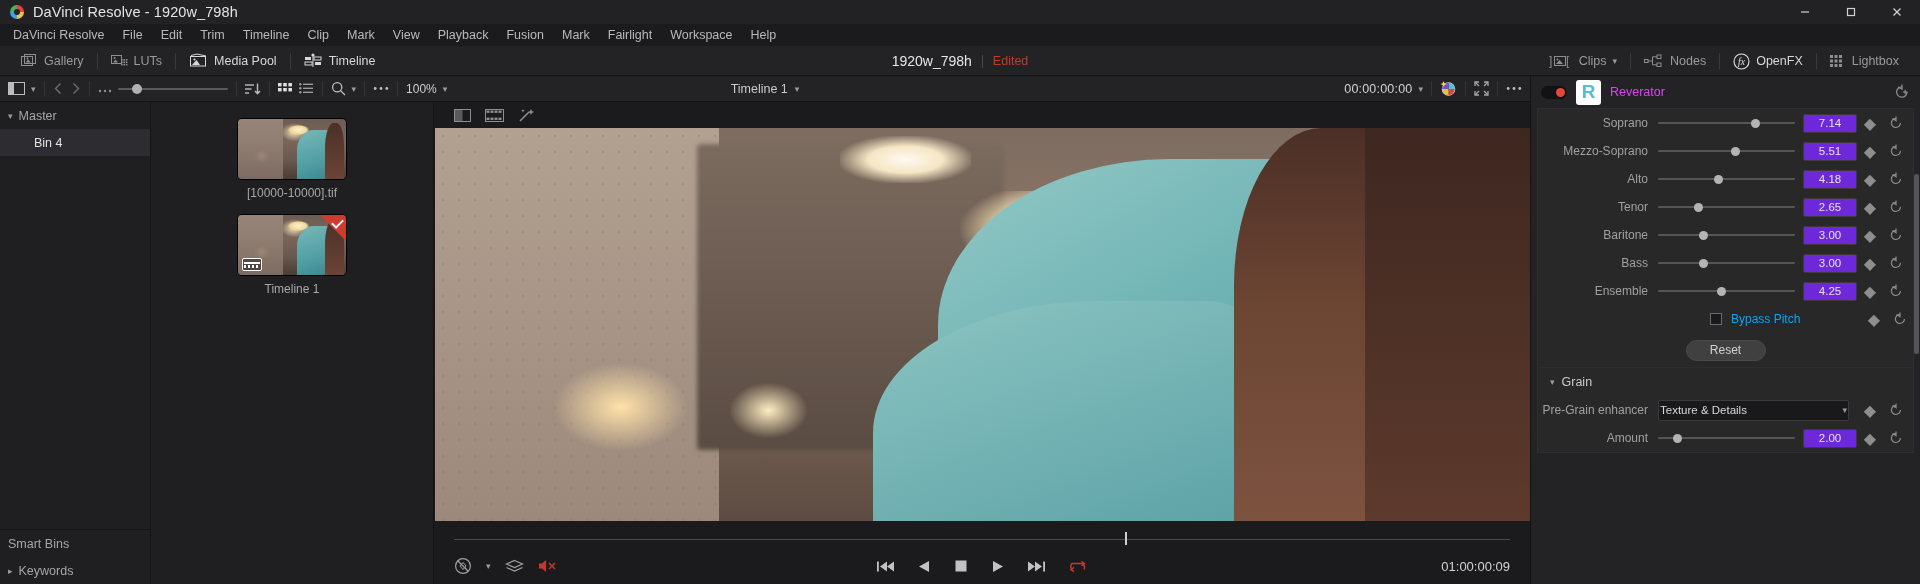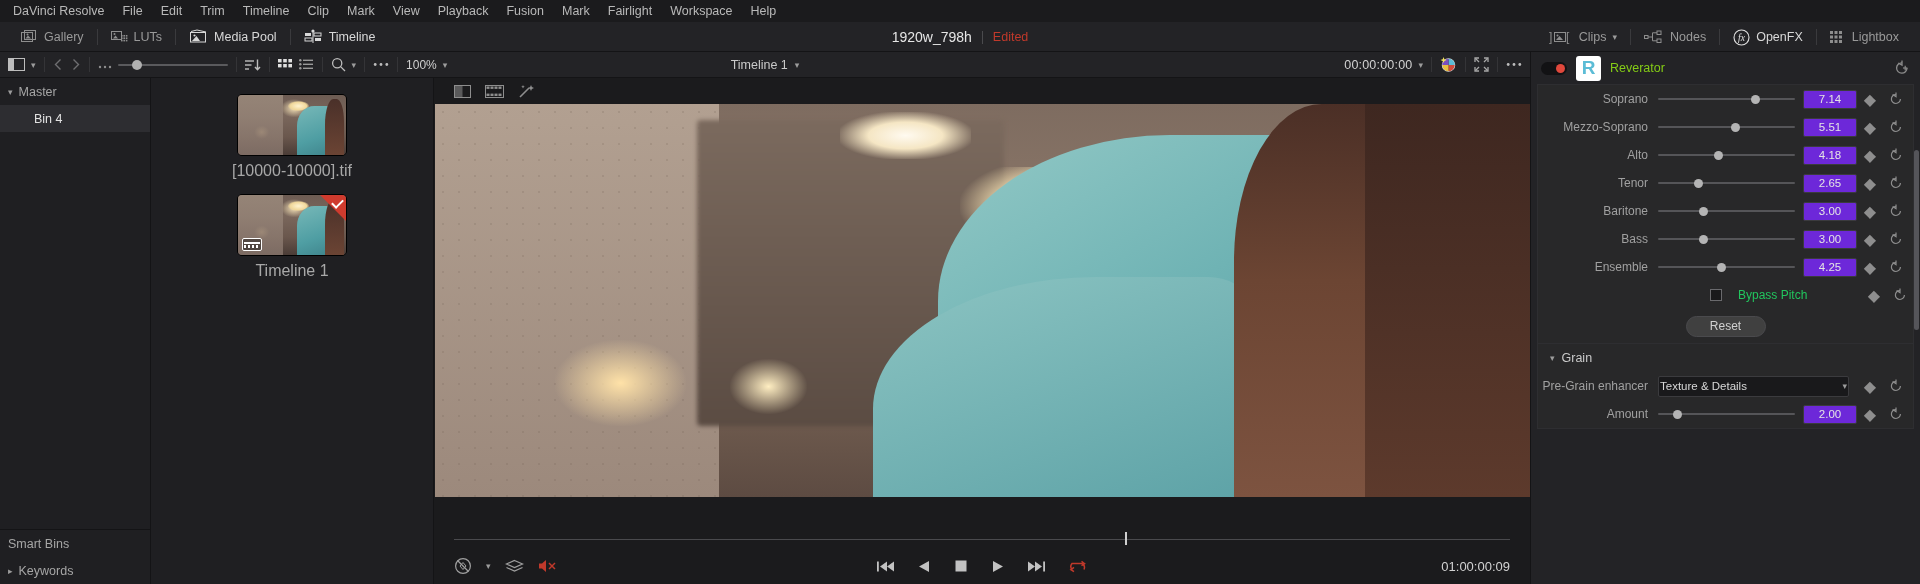--- a/index.html
+++ b/index.html
@@ -78,21 +78,21 @@
   .bin-row.sel { background:#2d2d31; color:#e2e2e2; }
   .bins-spacer{flex:1 1 auto;}
   .bins-foot { border-top:1px solid #141416; }
 
   
   .thumbs { width:283px; flex:0 0 283px; background:#1f1f22; border-right:1px solid #141416;
             padding-top:16px; }
   .thumb-wrap { width:100%; display:flex; flex-direction:column; align-items:center; margin-bottom:14px;}
   .thumb { width:110px; height:62px; border-radius:5px; overflow:hidden; position:relative;
            background:#101010; border:1px solid #000; }
-  .thumb-cap { font-size:16px; color:#a8a8a8; margin-top:6px; }
+  .thumb-cap { font-size:12px; color:#a8a8a8; margin-top:6px; }
   .tl-flag { position:absolute; right:0; top:0; width:0; height:0;
              border-top:26px solid #cf3b2e; border-left:26px solid transparent; }
   .tl-check { position:absolute; right:3px; top:4px; width:11px; height:7px;
               border-left:2px solid #fff; border-bottom:2px solid #fff; transform:rotate(-45deg);}
   .tl-badge { position:absolute; left:4px; bottom:4px; width:20px; height:13px;
               border:1.5px solid #fff; border-radius:2px; background:rgba(20,20,20,.45);}
   .tl-badge:before{content:"";position:absolute;left:1px;right:1px;top:3px;height:1.5px;background:#fff;}
   .tl-badge:after{content:"";position:absolute;left:1px;right:1px;bottom:2px;height:3px;
       background:repeating-linear-gradient(to right,#fff 0 2px,transparent 2px 4px);}
 
@@ -169,56 +169,78 @@
   .insp-tab-icons{display:flex;align-items:center;border-left:1px solid #141416;}
   .insp-ic{width:36px;height:26px;display:flex;align-items:center;justify-content:center;color:#9c9c9c;}
 
   .insp-head { height:32px; display:flex; align-items:center; gap:9px; padding:0 10px;
                background:#232326;}
   .toggle { width:26px; height:13px; border-radius:7px; background:#121214; position:relative; flex:0 0 26px;}
   .toggle .dot { position:absolute; right:2px; top:2px; width:9px; height:9px; border-radius:50%; background:#e0483c;}
   .fx-logo { width:25px; height:25px; background:#fff; border-radius:3px; display:flex;
              align-items:center; justify-content:center; color:#5bbcd6; font-size:19px; font-weight:bold;
              font-family:"Liberation Sans",sans-serif; flex:0 0 25px;}
-  .insp-head .nm { font-size:12.5px; color:#84cc16; }
+  .insp-head .nm { font-size:12.5px; color:#d946ef; }
   .insp-head .rst { margin-left:auto; color:#8c8c8c; }
 
   .insp-scroll { flex:1 1 auto; overflow:hidden; position:relative; }
   .group { margin:0 6px 0 6px; border:1px solid #2e2e31; background:#282829; }
   .prow { height:28px; display:flex; align-items:center; gap:0; padding:0 4px 0 0; }
   .plabel { width:120px; text-align:right; font-size:12px; color:#a0a0a0; padding-right:10px; flex:0 0 120px;}
   .pslider { flex:1 1 auto; height:20px; position:relative; display:flex; align-items:center; margin-right:8px;}
   .pslider .trk { height:2px; width:100%; background:#555558; border-radius:1px;}
   .pslider .knb { position:absolute; width:9px; height:9px; border-radius:50%; background:#b4b4b4; }
   .pval { width:54px; height:19px; flex:0 0 54px; background:#6d28d9; border:1px solid #3b3b3e;
           border-radius:2px; display:flex; align-items:center; justify-content:center;
           font-size:11.5px; color:#e4e4e4; }
   .pkey { width:26px; flex:0 0 26px; display:flex; align-items:center; justify-content:center; color:#8e8e8e;}
   .prst { width:26px; flex:0 0 26px; display:flex; align-items:center; justify-content:center; color:#8e8e8e;}
   .chkrow { height:28px; display:flex; align-items:center; }
   .chkbox { width:12px; height:12px; border:1px solid #6a6a6d; background:#19191b; margin-right:9px;}
-  .chklabel{font-size:12px;color:#22c55e;margin-left:7px;}
+  .chklabel{font-size:12px;color:#0ea5e9;}
   .chk-pad{flex:0 0 172px;display:flex;justify-content:flex-end;}
   .resetrow { height:34px; display:flex; align-items:center; justify-content:center; }
   .resetbtn { width:80px; height:21px; border:1px solid #4a4a4d; border-radius:11px;
               display:flex; align-items:center; justify-content:center; font-size:12px; color:#d0d0d0;
               background:#404040;}
   .sect-head { height:28px; display:flex; align-items:center; gap:7px; padding-left:12px;
                font-size:12.5px; color:#c9c9c9; }
   .pselect { flex:1 1 auto; height:21px; background:#19191b; border:1px solid #3b3b3e; border-radius:2px;
              display:flex; align-items:center; justify-content:space-between; padding:0 1px;
              font-size:11.5px; color:#d8d8d8; margin-right:8px;}
   .scrollbar { position:absolute; right:1px; top:66px; width:5px; height:180px; background:#55555a; border-radius:3px;}
   svg { display:block; }
 </style>
 </head>
 <body>
 
 <div class="app">
 
+  <div class="titlebar">
+    <div class="dvr-logo"></div>
+    <div class="title">DaVinci Resolve - 1920w_798h</div>
+    <div class="winbtns">
+      <div class="winbtn">
+        <svg width="12" height="12" viewBox="0 0 12 12">
+            <line x1="2" y1="6" x2="10" y2="6" stroke="#d0d0d0" stroke-width="1.2"></line>
+          </svg>
+      </div>
+      <div class="winbtn">
+        <svg width="12" height="12" viewBox="0 0 12 12">
+            <rect x="2.5" y="2.5" width="7" height="7" fill="none" stroke="#d0d0d0" stroke-width="1.2"></rect>
+          </svg>
+      </div>
+      <div class="winbtn close">
+        <svg width="12" height="12" viewBox="0 0 12 12">
+            <line x1="2.5" y1="2.5" x2="9.5" y2="9.5" stroke="#d0d0d0" stroke-width="1.2"></line>
+            <line x1="9.5" y1="2.5" x2="2.5" y2="9.5" stroke="#d0d0d0" stroke-width="1.2"></line>
+          </svg>
+      </div>
+    </div>
+  </div>
 
   <div class="menubar">
     <div class="menuitem">DaVinci Resolve</div>
     <div class="menuitem">File</div>
     <div class="menuitem">Edit</div>
     <div class="menuitem">Trim</div>
     <div class="menuitem">Timeline</div>
     <div class="menuitem">Clip</div>
     <div class="menuitem">Mark</div>
     <div class="menuitem">View</div>

